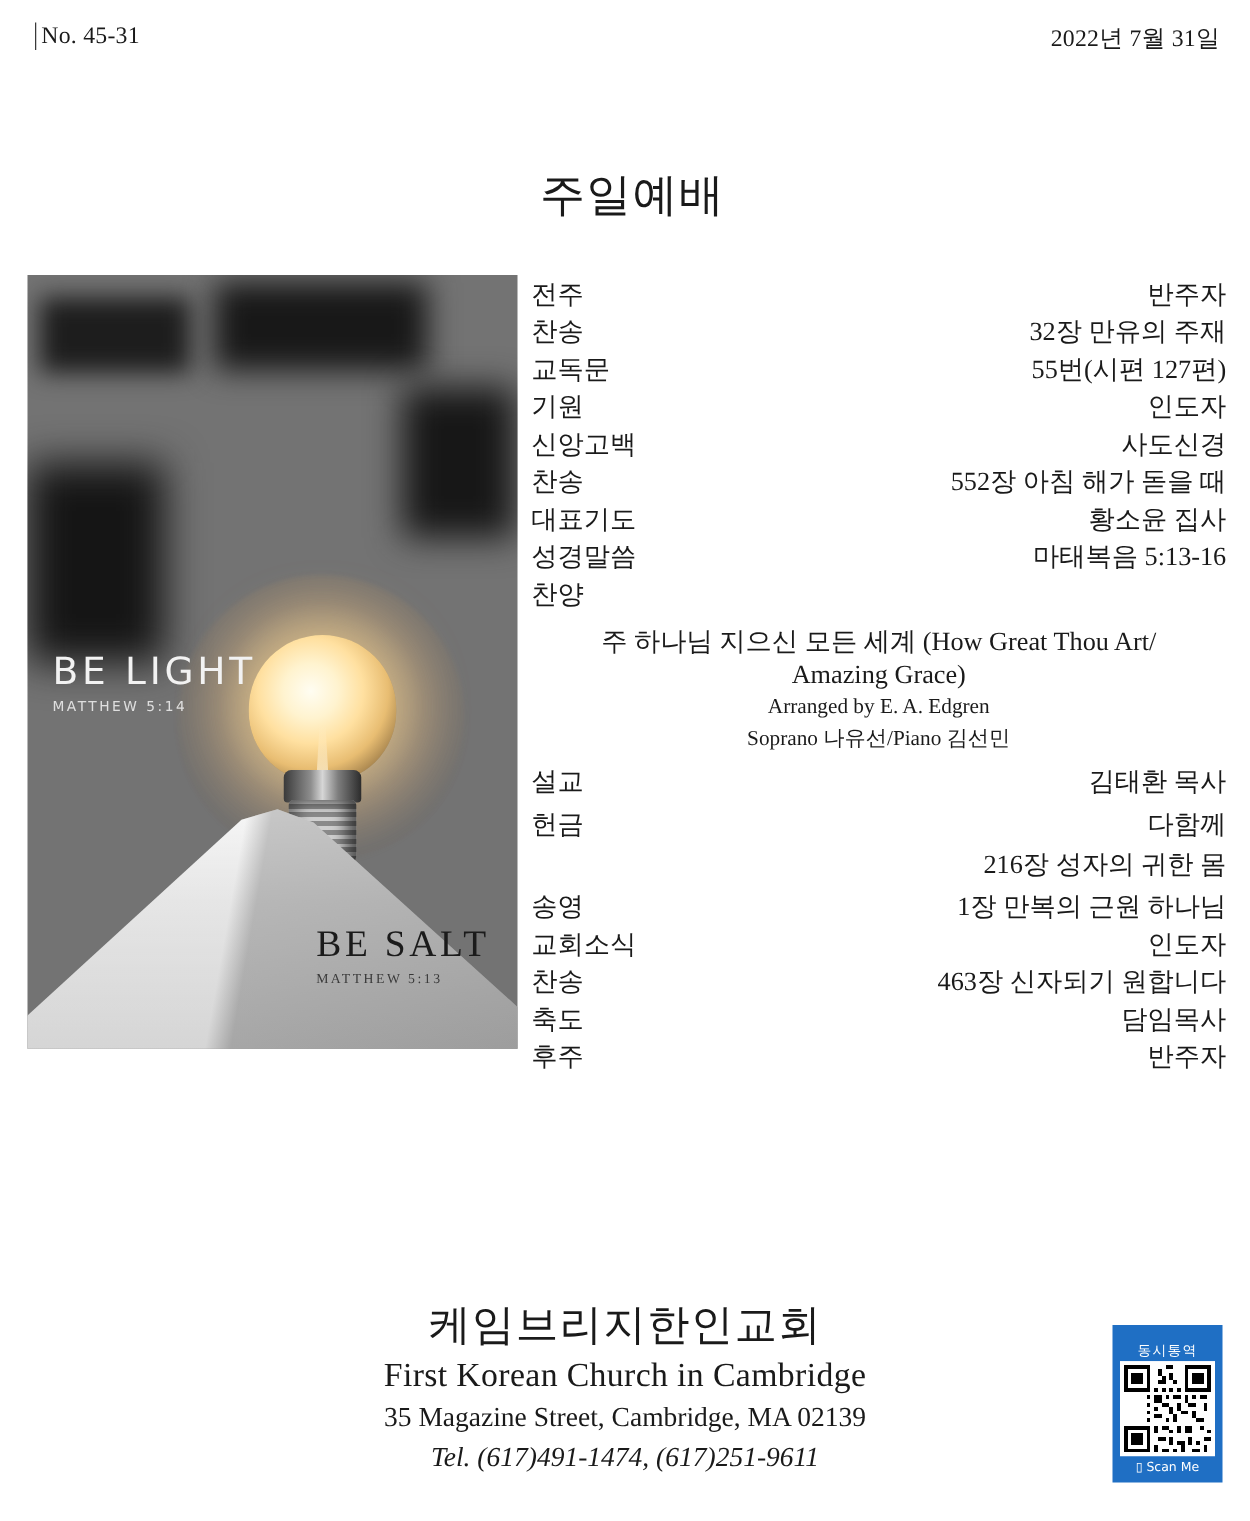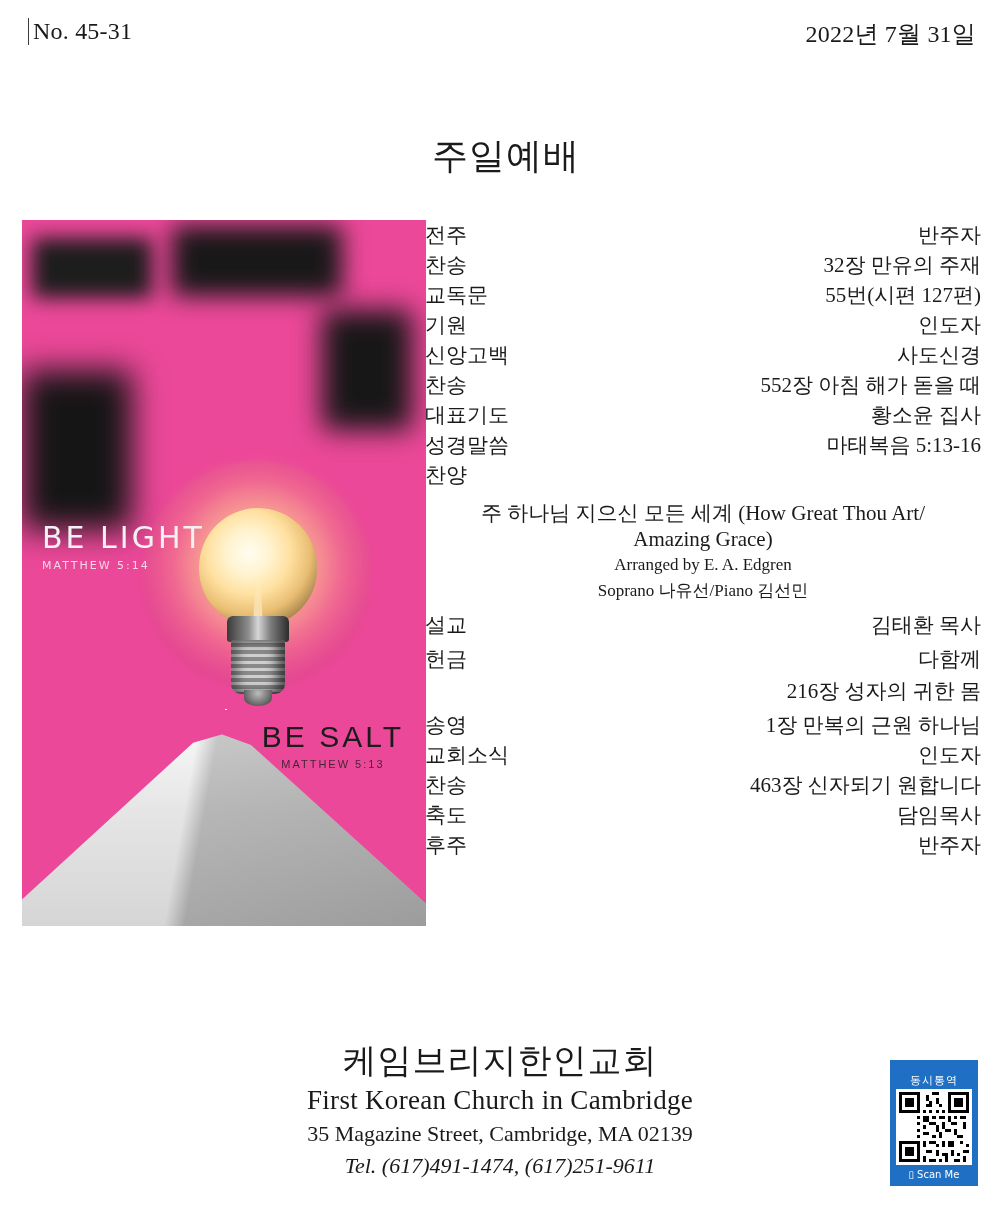--- a/index.html
+++ b/index.html
@@ -19,21 +19,21 @@
   
   .header {
     position: absolute;
     top: 18px;
     left: 28px;
     right: 24px;
     height: 26px;
     display: flex;
     justify-content: space-between;
     align-items: flex-start;
-    font-size: 24px;
+    font-size: 19px;
     letter-spacing: 0.2px;
     text-align: right;
   }
   .header .issue-no { padding-left: 2px; border-left: 1px solid #3a3a3a; padding-left: 4px; }
   .header .date { }
 
   
   .main-title {
     position: absolute;
     top: 132px;
@@ -44,24 +44,23 @@
     letter-spacing: 1px;
     transform: translateX(6px);
   }
 
   
   .poster {
     position: absolute;
     left: 22px;
     top: 220px;
     width: 392px;
-    height: 706px;
-    background: #ec4899;
+    height: 619px;
+    background: #737373;
     overflow: hidden;
-    padding-left: 12px;
   }
   .poster .bg-blotch {
     position: absolute;
     background: #141414;
   }
   .poster .b1 { left: 10px;  top: 18px;  width: 120px; height: 60px; background:#1d1d1d; filter: blur(10px); }
   .poster .b2 { left: 150px; top: 6px;   width: 170px; height: 70px; background:#181818; filter: blur(12px); }
   .poster .b3 { left: 300px; top: 90px;  width: 90px;  height: 120px; background:#171717; filter: blur(14px); }
   .poster .b4 { left: 0px;   top: 150px; width: 110px; height: 160px; background:#151515; filter: blur(16px); }
 
@@ -188,24 +187,24 @@
     top: 300px;
     color: #f2f2f2;
     font-family: "DejaVu Sans", sans-serif;
     letter-spacing: 3px;
   }
   .poster .cap-top .big { font-size: 30px; font-weight: 400; }
   .poster .cap-top .small { font-size: 11px; letter-spacing: 2px; margin-top: 4px; opacity: .85;}
   .poster .cap-bot {
     position: absolute;
     right: 22px;
-    top: 500px;
-    text-align: center;
+    top: 519px;
+    text-align: left;
     color: #1b1b1b;
-    font-family: Liberation Sans, sans-serif;
+    font-family: Liberation Serif, serif;
     letter-spacing: 3px;
   }
   .poster .cap-bot .big { font-size: 30px; }
   .poster .cap-bot .small { font-size: 11px; letter-spacing: 2px; margin-top: 4px; opacity: .8;}
 
   
   .order {
     position: absolute;
     left: 425px;
     top: 220px;

